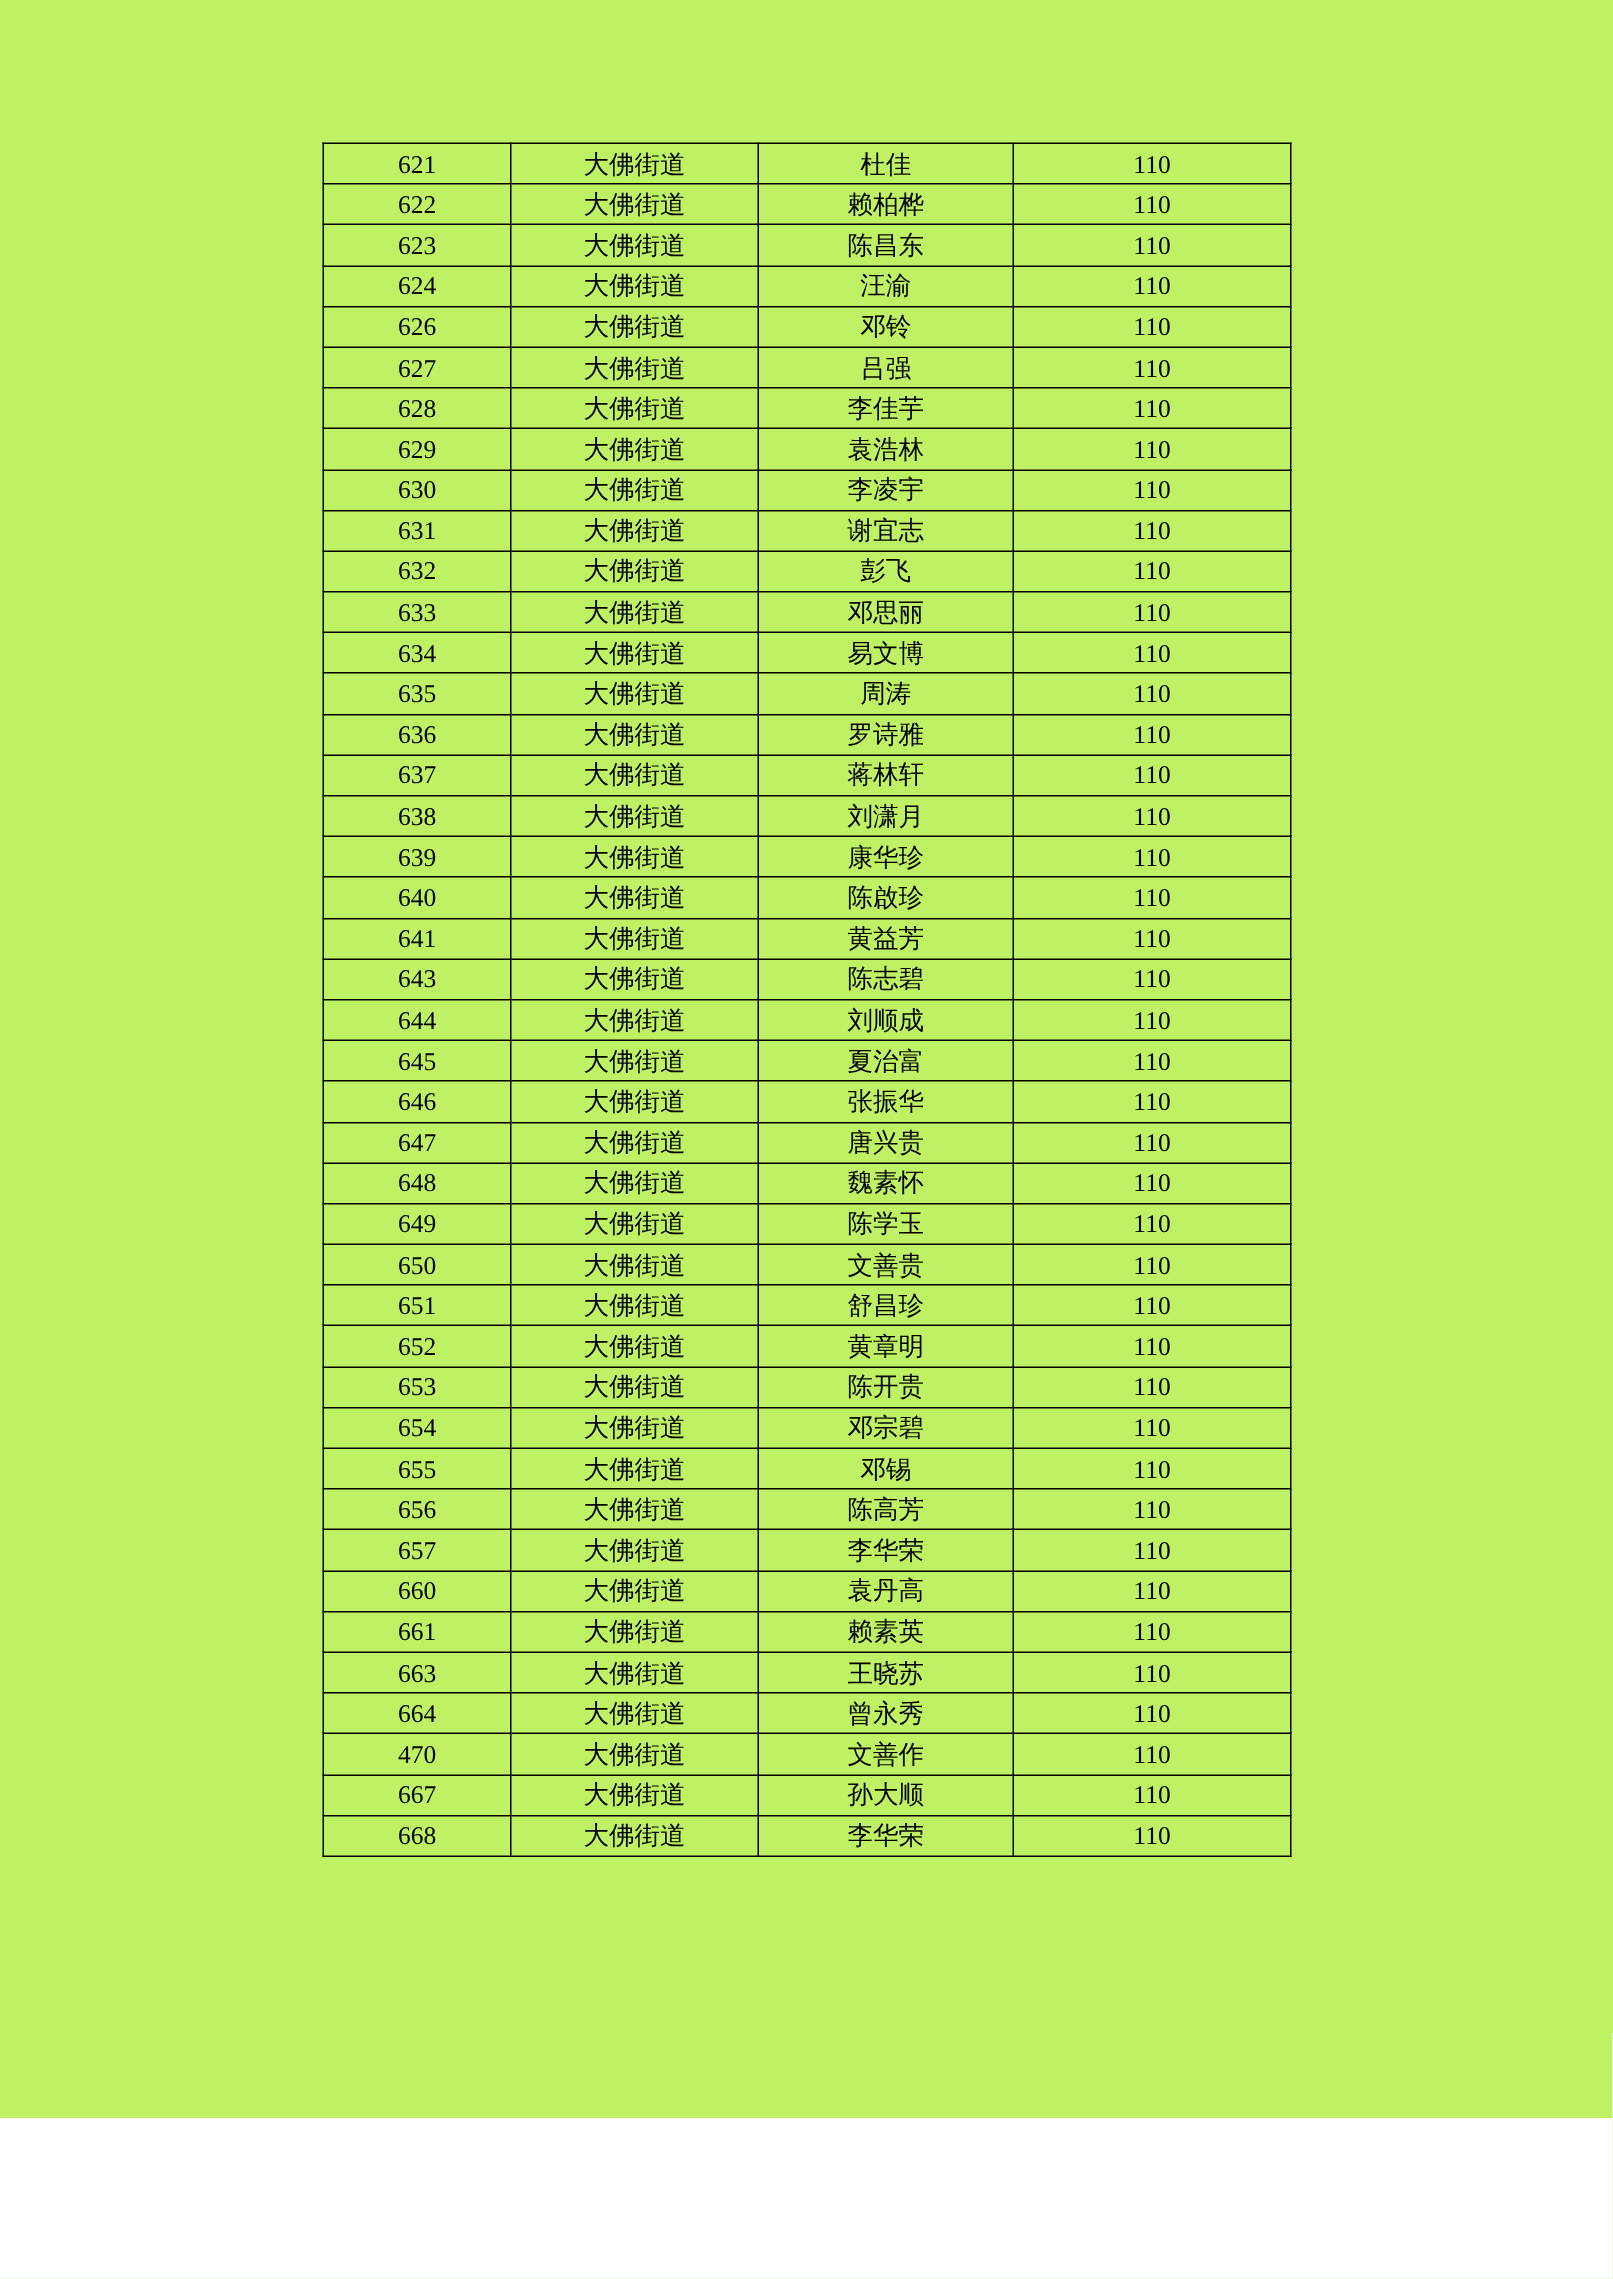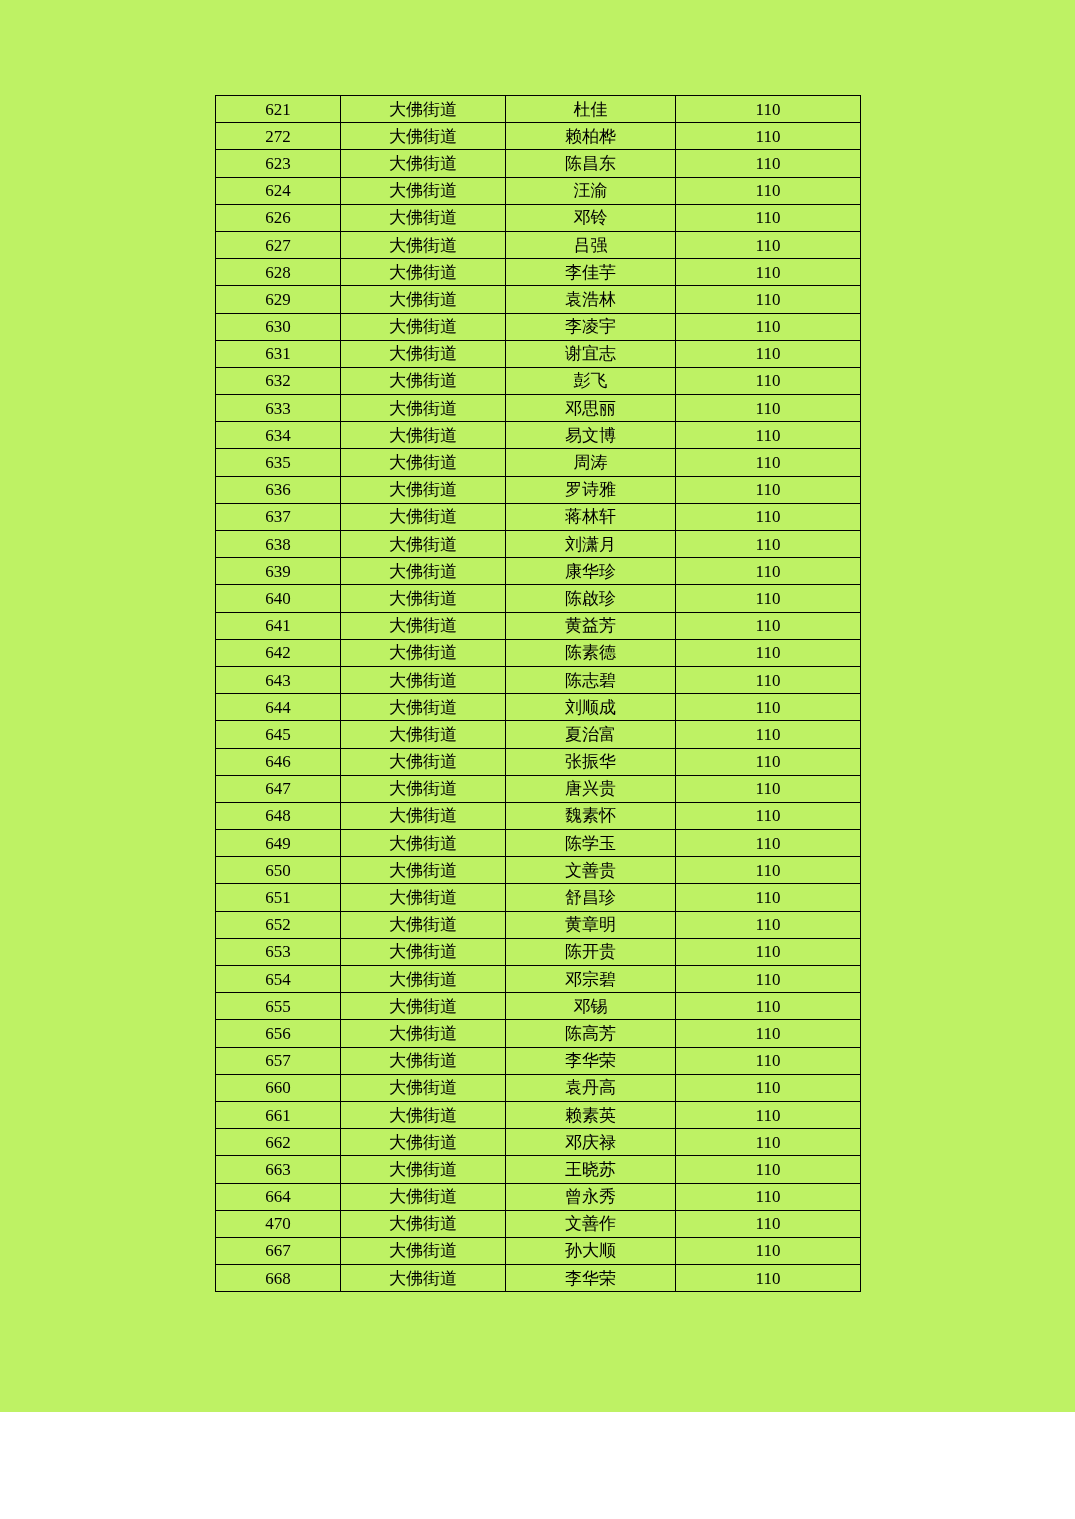--- a/index.html
+++ b/index.html
@@ -55,21 +55,21 @@
     <tbody>
 
         <tr>
           <td>621</td>
           <td>大佛街道</td>
           <td>杜佳</td>
           <td>110</td>
         </tr>
 
         <tr>
-          <td>272</td>
+          <td>622</td>
           <td>大佛街道</td>
           <td>赖柏桦</td>
           <td>110</td>
         </tr>
 
         <tr>
           <td>623</td>
           <td>大佛街道</td>
           <td>陈昌东</td>
           <td>110</td>
@@ -188,26 +188,20 @@
           <td>110</td>
         </tr>
 
         <tr>
           <td>641</td>
           <td>大佛街道</td>
           <td>黄益芳</td>
           <td>110</td>
         </tr>
 
-        <tr>
-          <td>642</td>
-          <td>大佛街道</td>
-          <td>陈素德</td>
-          <td>110</td>
-        </tr>
 
         <tr>
           <td>643</td>
           <td>大佛街道</td>
           <td>陈志碧</td>
           <td>110</td>
         </tr>
 
         <tr>
           <td>644</td>
@@ -316,26 +310,20 @@
           <td>110</td>
         </tr>
 
         <tr>
           <td>661</td>
           <td>大佛街道</td>
           <td>赖素英</td>
           <td>110</td>
         </tr>
 
-        <tr>
-          <td>662</td>
-          <td>大佛街道</td>
-          <td>邓庆禄</td>
-          <td>110</td>
-        </tr>
 
         <tr>
           <td>663</td>
           <td>大佛街道</td>
           <td>王晓苏</td>
           <td>110</td>
         </tr>
 
         <tr>
           <td>664</td>

